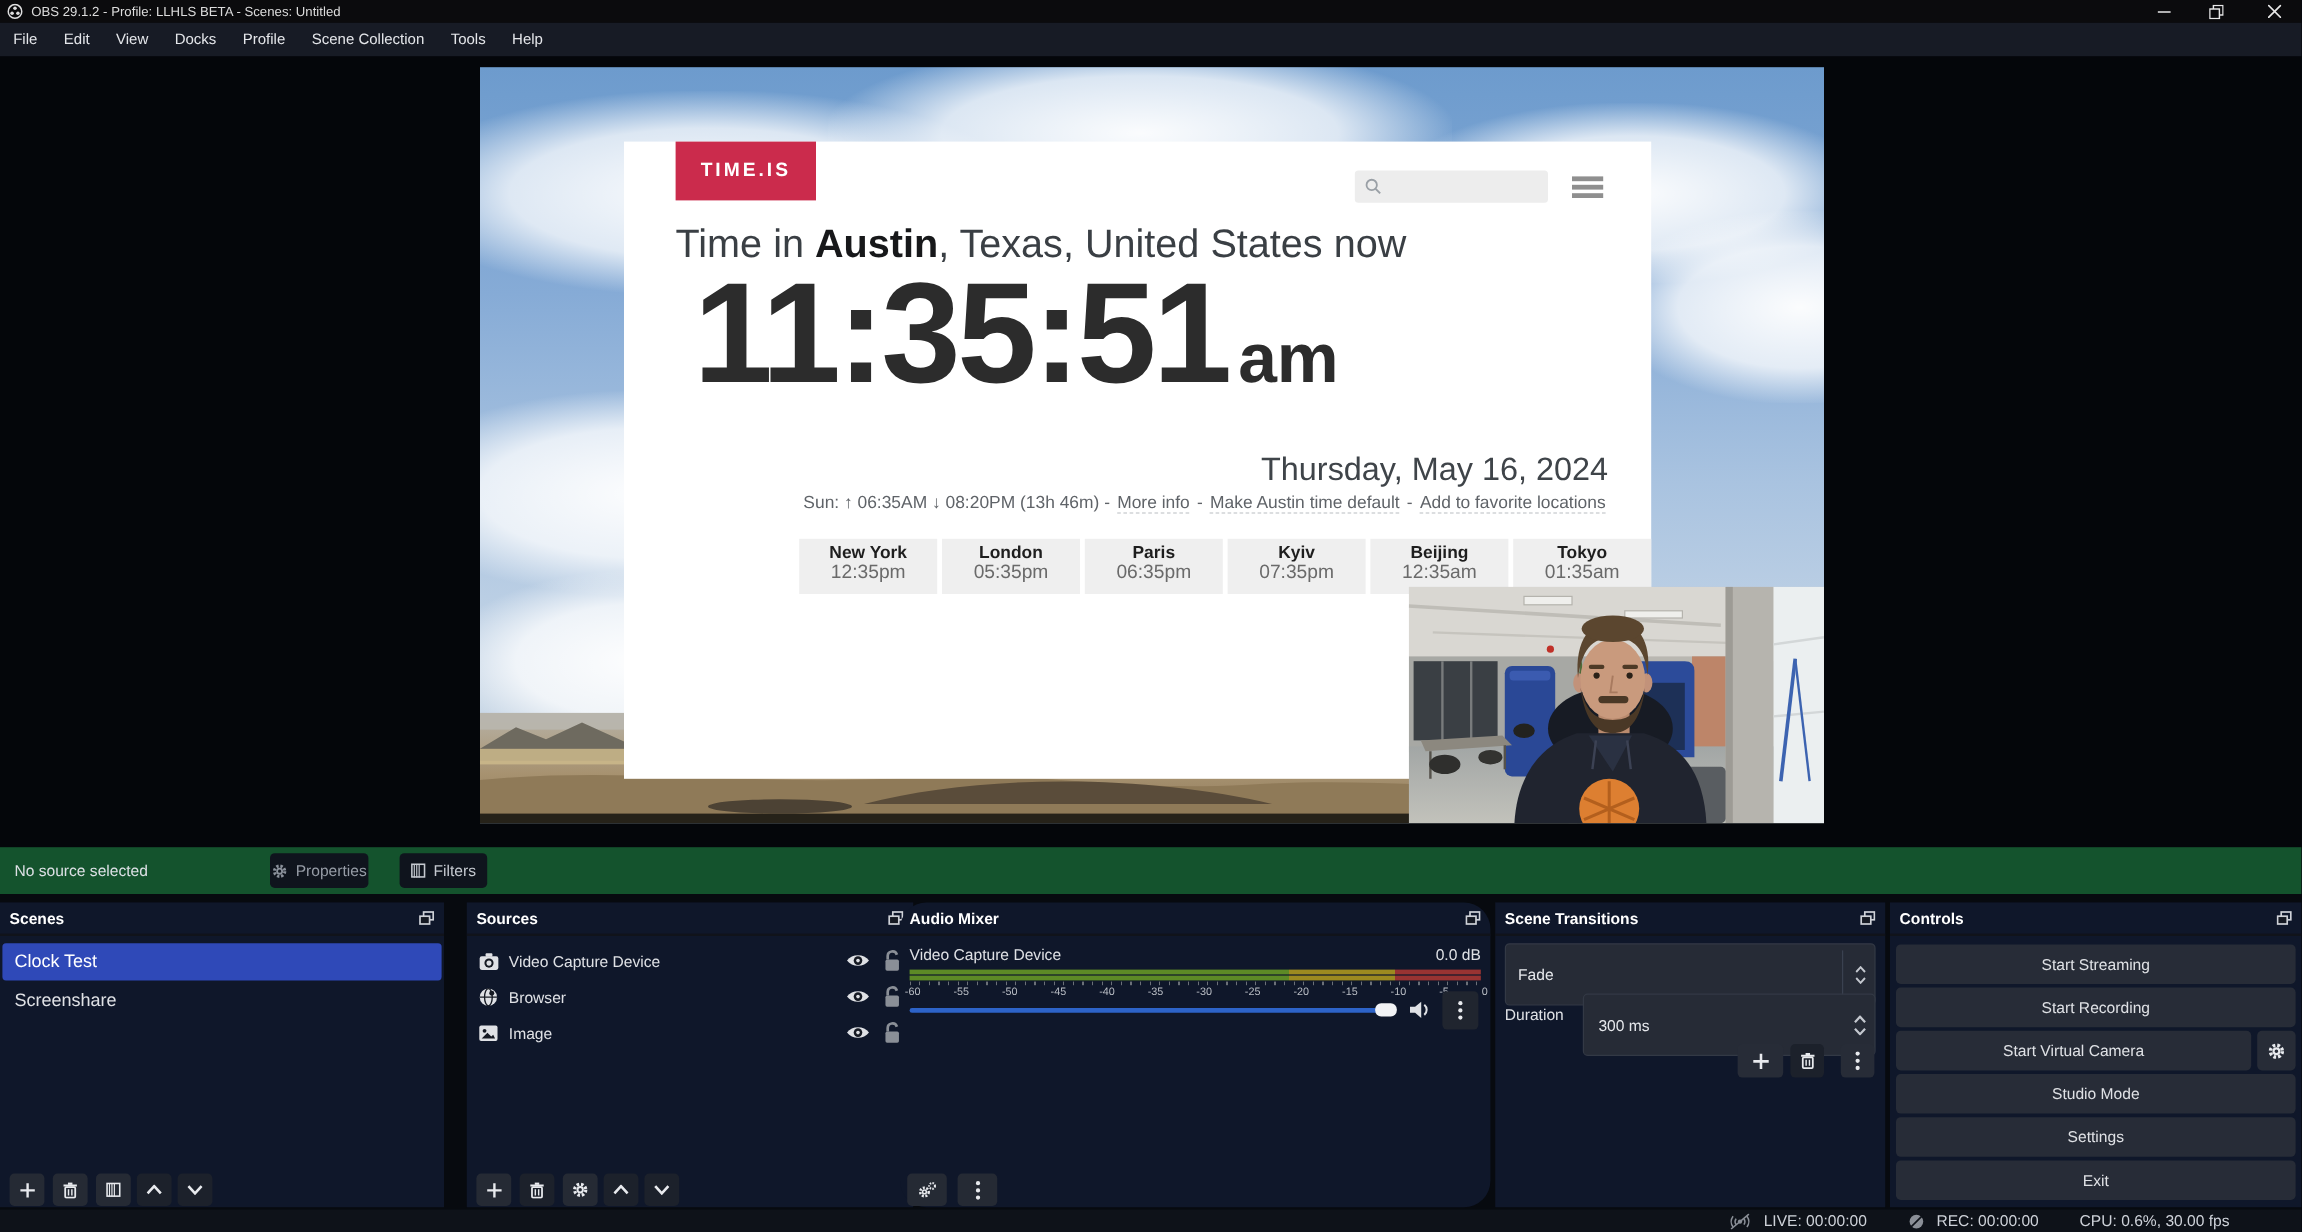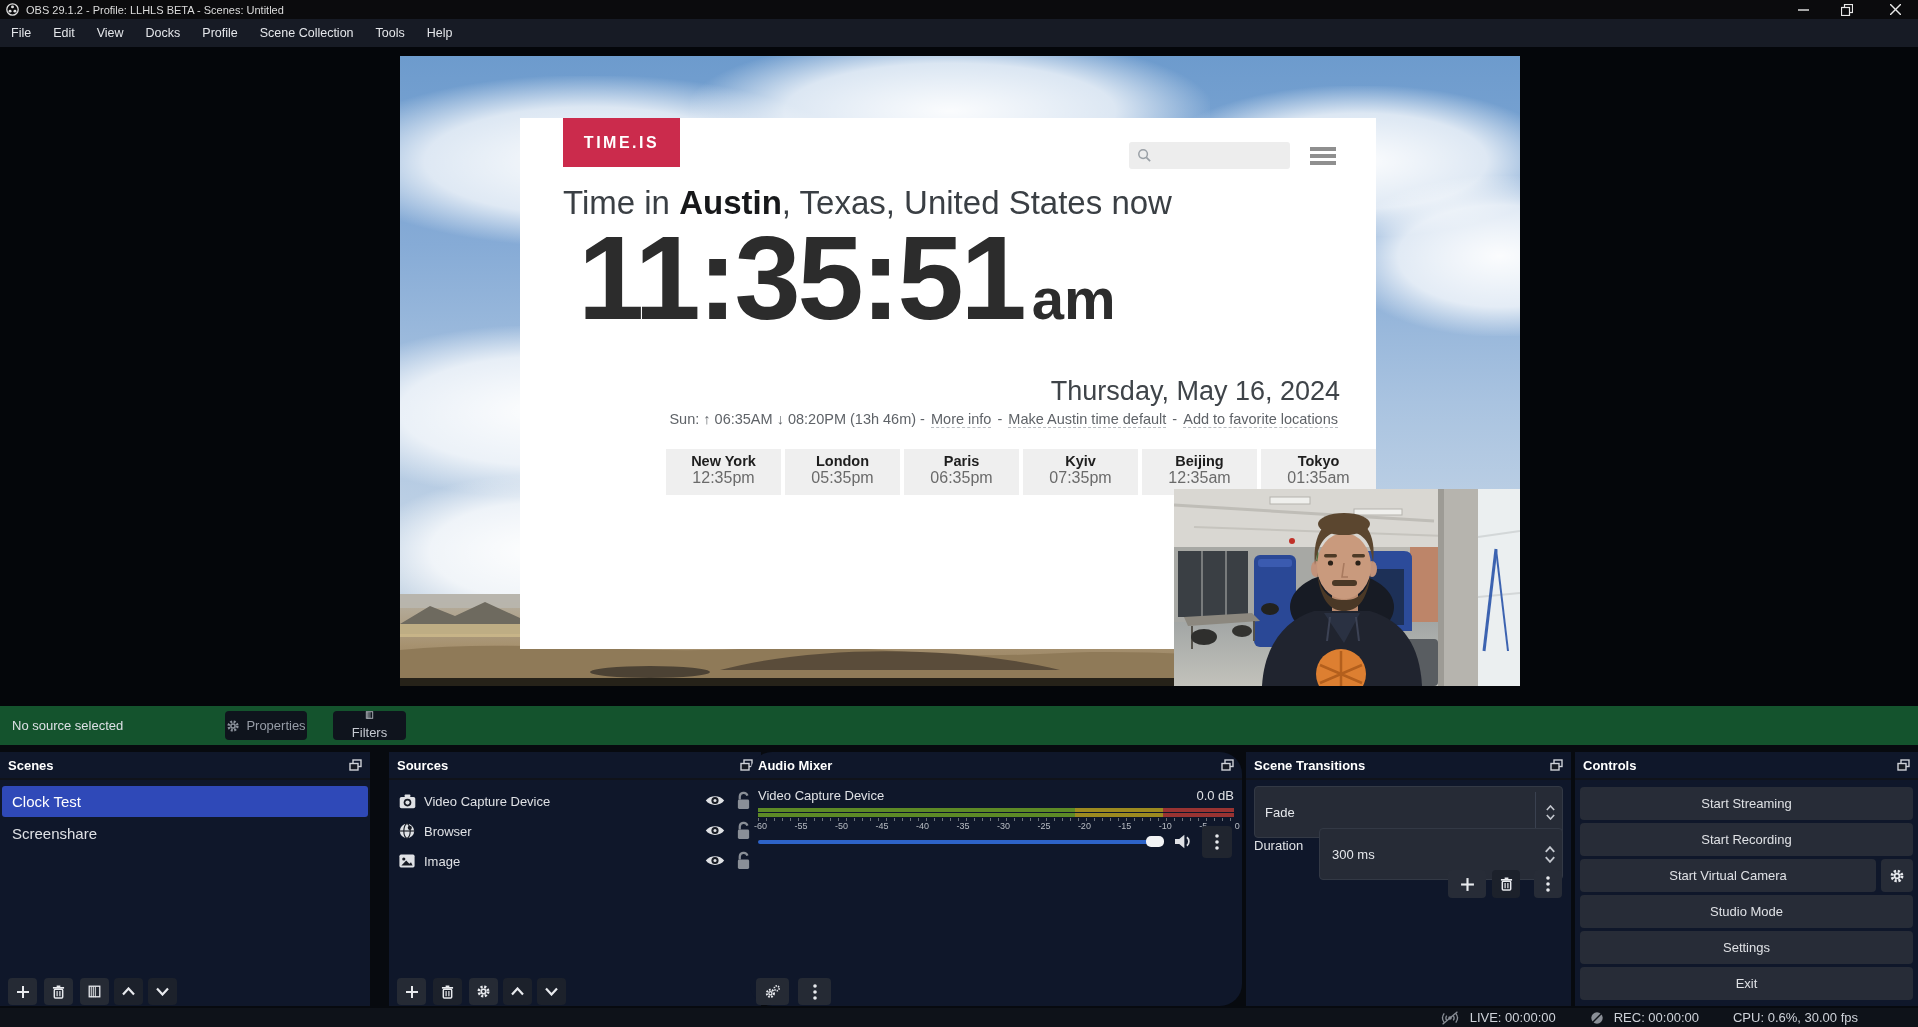--- a/index.html
+++ b/index.html
@@ -307,21 +307,21 @@
 
   <div class="abs" id="srcbar">
     <span id="srcbar-status">No source selected</span>
     <div class="ctxbtn" style="left:225px;width:82px;">
       <svg width="14" height="14" viewBox="0 0 20 20">
         <circle cx="10" cy="10" r="6.2" fill="none" stroke="#8b919b" stroke-width="3.6" stroke-dasharray="2.8 2.1"></circle>
         <circle cx="10" cy="10" r="3" fill="none" stroke="#8b919b" stroke-width="2.2"></circle>
       </svg>
       <span style="color:#969ca6;">Properties</span>
     </div>
-    <div class="ctxbtn" style="left:333px;width:73px;flex-direction:column;">
+    <div class="ctxbtn" style="left:333px;width:73px;">
       <svg width="13" height="13" viewBox="0 0 16 16">
         <rect x="1.5" y="1.5" width="13" height="13" fill="none" stroke="#c5c9d0" stroke-width="1.6"></rect>
         <line x1="4" y1="2" x2="4" y2="15" stroke="#c5c9d0" stroke-width="1.2"></line>
         <line x1="6.5" y1="2" x2="6.5" y2="15" stroke="#c5c9d0" stroke-width="1.2"></line>
         <line x1="9" y1="2" x2="9" y2="15" stroke="#c5c9d0" stroke-width="1.2"></line>
       </svg>
       <span style="color:#c5c9d0;">Filters</span>
     </div>
   </div>
 

